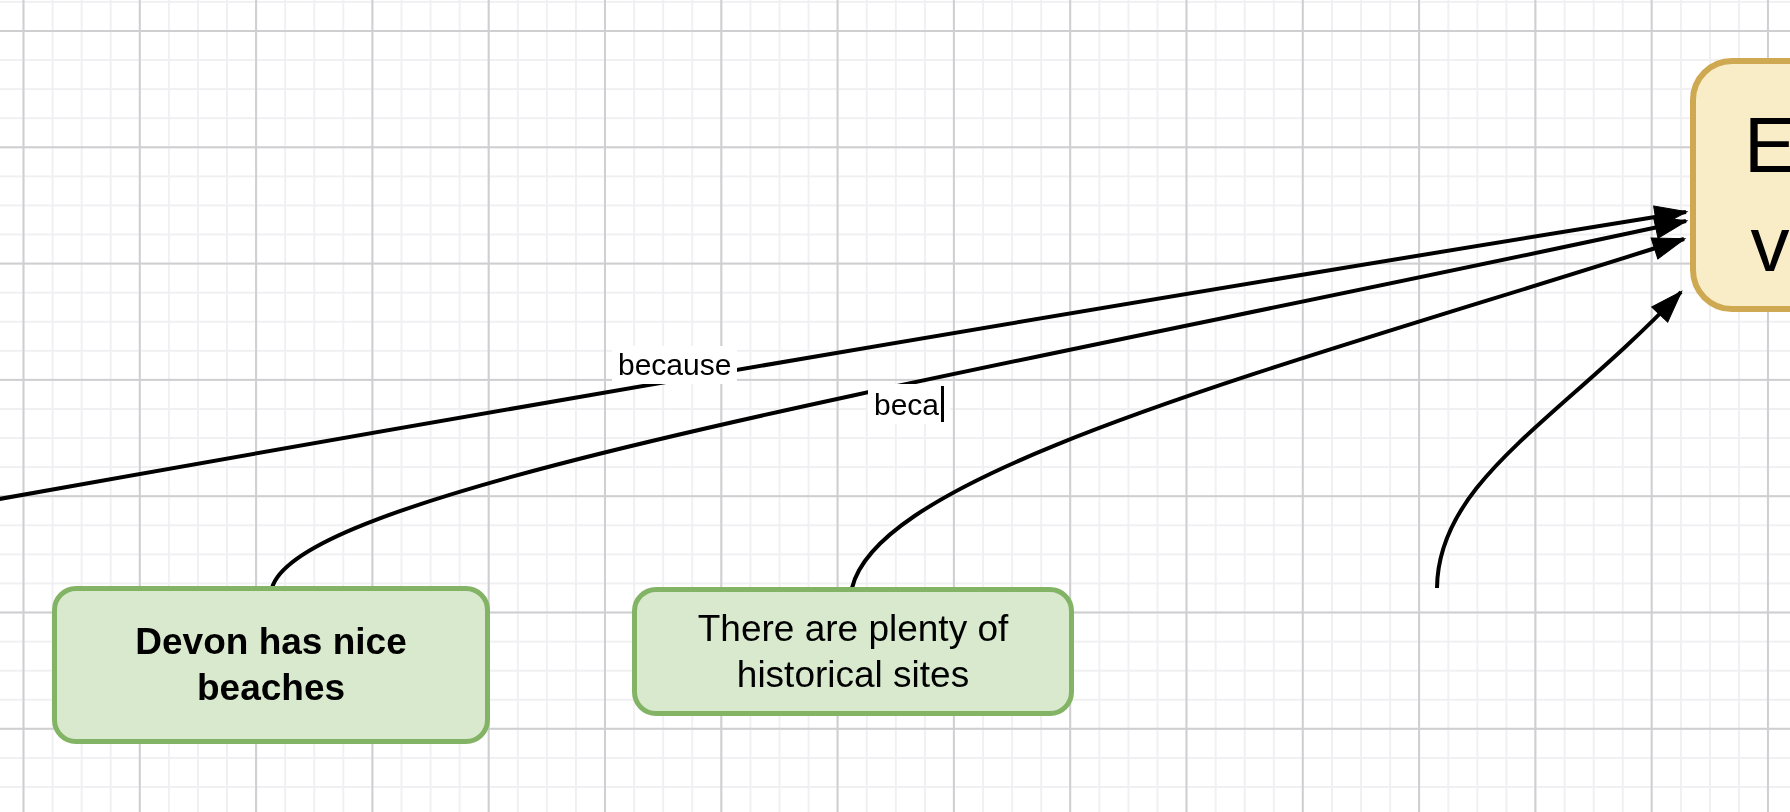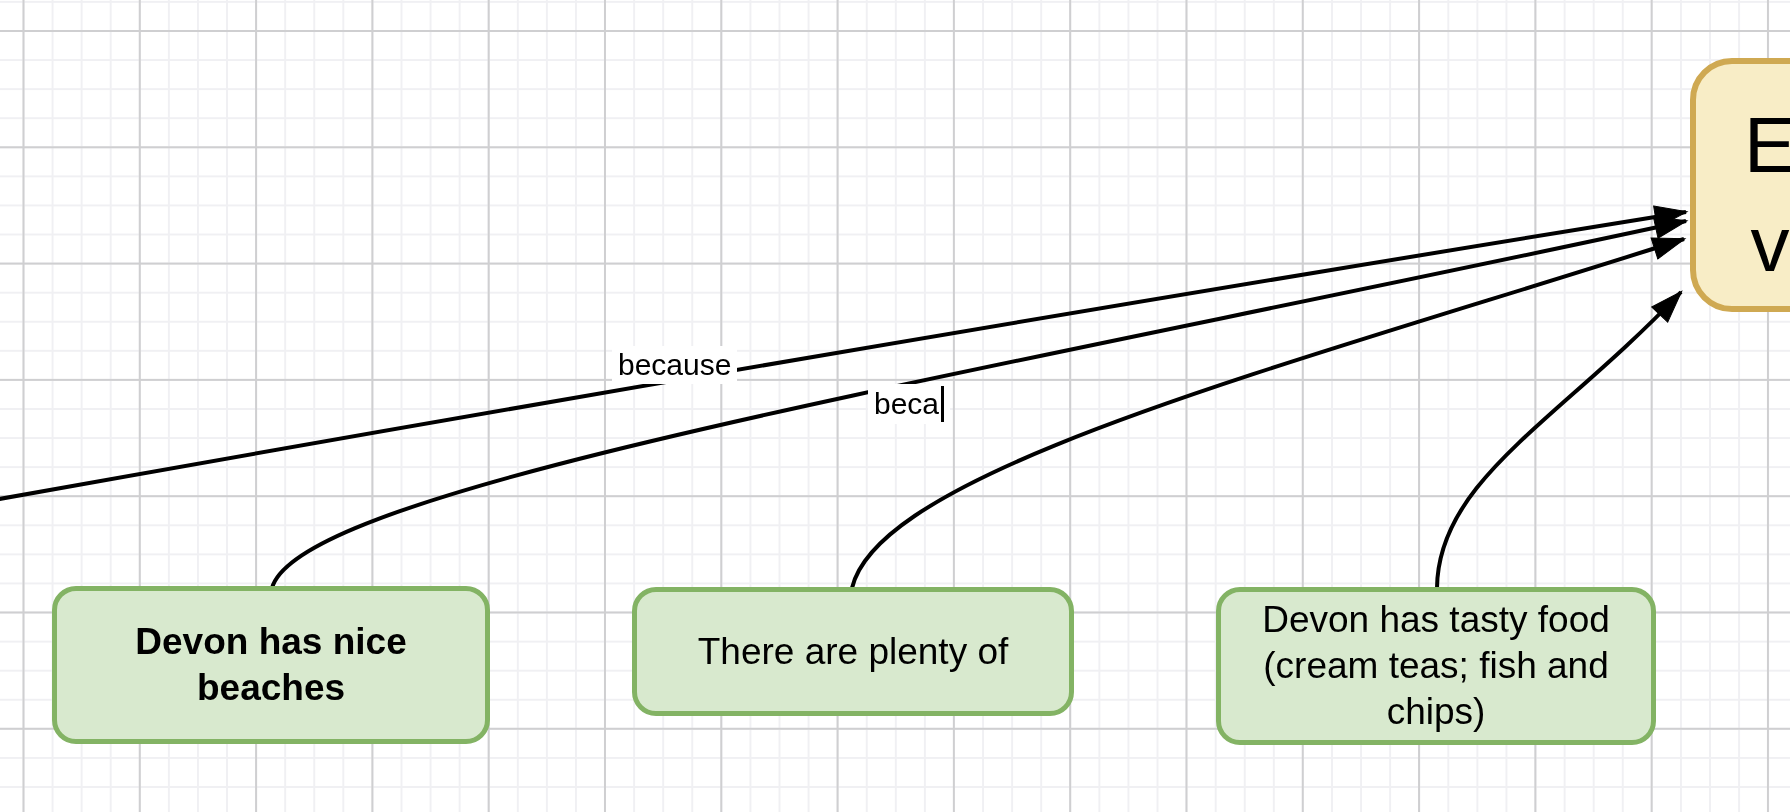--- a/index.html
+++ b/index.html
@@ -77,21 +77,21 @@
 
   .edge-label {
     position: absolute;
     z-index: 4;
     background: #ffffff;
     font-size: 30px;
     line-height: 34px;
     padding: 2px 6px;
     white-space: nowrap;
     display: flex;
-    align-items: center;
+    align-items: flex-end;
   }
   #edge-label-because { left: 612px; top: 346px; }
   #edge-label-beca    { left: 868px; top: 384px; }
 
   .text-caret {
     width: 3px;
     height: 36px;
     background: #000000;
     margin-left: 2px;
   }
@@ -135,23 +135,18 @@
 
   <div class="node reason-node" id="reason-node-1">
     <div class="node-label">
       <span class="node-line">Devon has nice beaches</span>
     </div>
   </div>
 
   <div class="node reason-node" id="reason-node-2">
     <div class="node-label">
       <span class="node-line">There are plenty of</span>
+      <span class="node-line">historical sites</span>
     </div>
   </div>
 
-  <div class="node reason-node" id="reason-node-3">
-    <div class="node-label">
-      <span class="node-line">Devon has tasty food</span>
-      <span class="node-line">(cream teas; fish and chips)</span>
-    </div>
-  </div>
 
 </div>
 
 </body></html>

